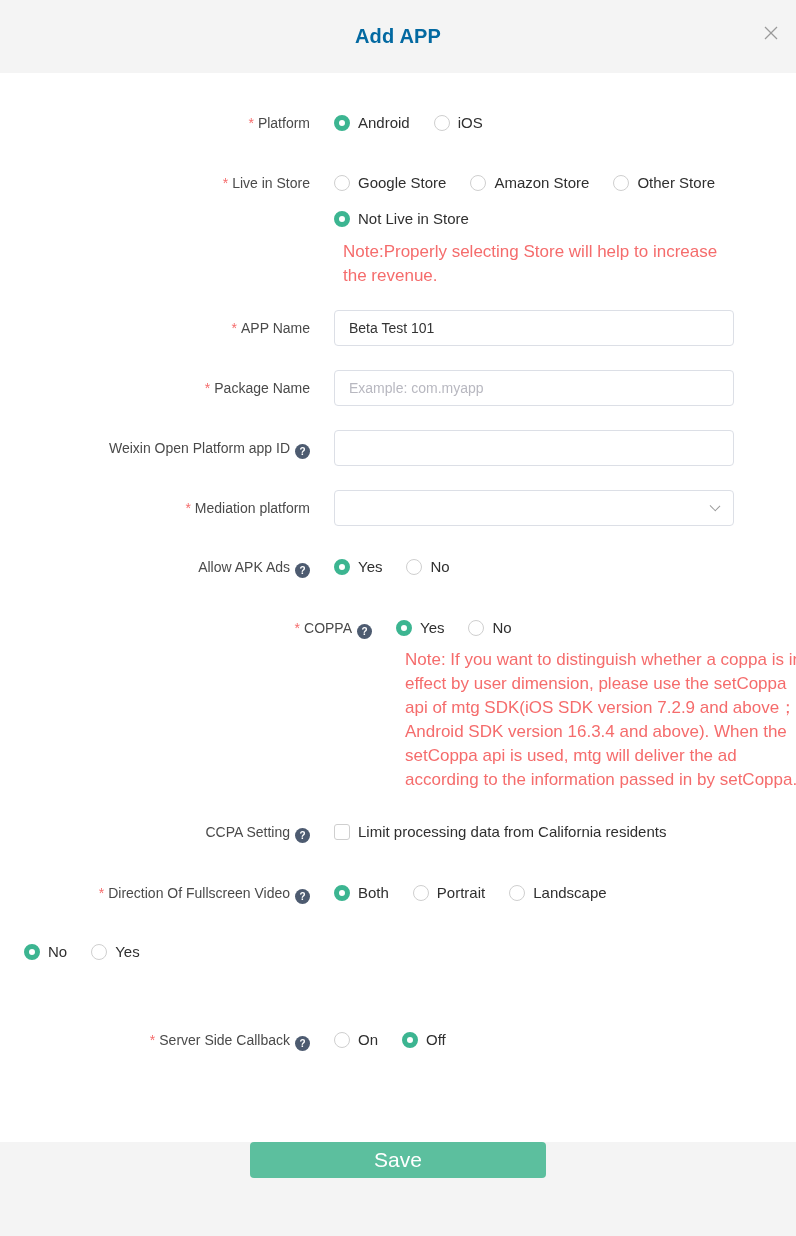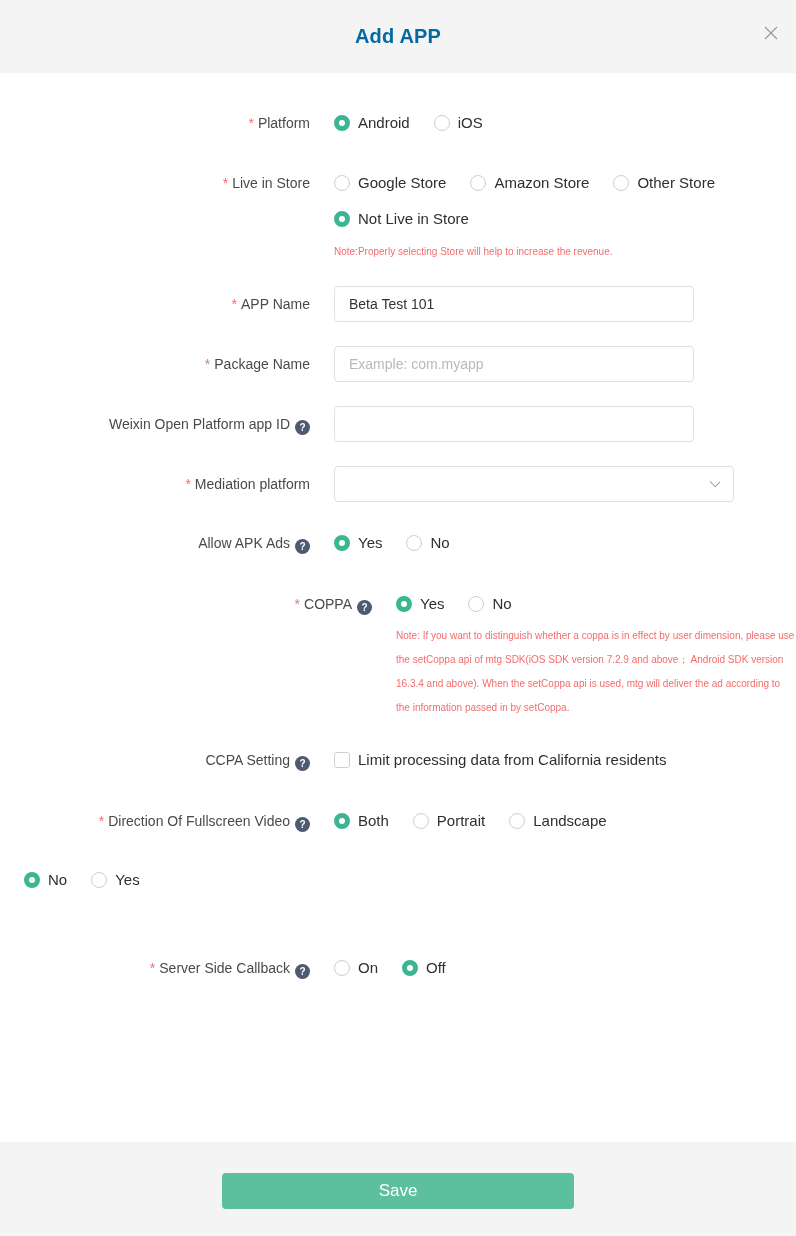--- a/index.html
+++ b/index.html
@@ -115,21 +115,21 @@
     width: 16px;
     height: 16px;
     border: 1px solid #cfcfcf;
     border-radius: 3px;
     background: #ffffff;
     flex-shrink: 0;
   }
 
   
   .text-input {
-    width: 360px;
+    width: 400px;
     height: 36px;
     border: 1px solid #dcdfe6;
     border-radius: 4px;
     padding: 0 14px;
     font-size: 14px;
     color: #333333;
     outline: none;
     font-family: "Liberation Sans", "DejaVu Sans", sans-serif;
     background: #ffffff;
   }
@@ -157,23 +157,24 @@
     height: 8px;
     border-right: 1.5px solid #999999;
     border-bottom: 1.5px solid #999999;
     transform: rotate(45deg) scaleY(0.9);
     transform-origin: center;
     margin-top: -2px;
   }
 
   .note {
     color: #f56c6c;
-    font-size: 10px;
+    font-size: 17px;
     line-height: 24px;
     width: 400px;
+    margin-left: 9px;
   }
 
   
   .row-platform   { margin-bottom: 40px; }
   .row-store      { margin-bottom: 22px; }
   .store-line2    { margin-top: 16px; }
   .store-note     { margin-top: 11px; }
   .row-appname    { margin-bottom: 24px; }
   .row-package    { margin-bottom: 24px; }
   .row-weixin     { margin-bottom: 24px; }
@@ -191,28 +192,27 @@
     position: absolute;
     left: 0;
     bottom: 0;
     width: 100%;
     height: 94px;
     background: #f4f4f4;
     display: flex;
     justify-content: center;
   }
   .save-btn {
-    margin-top: 31px;
-    width: 352px;
+    width: 296px;
     height: 36px;
     background: #5cbf9e;
     border: none;
     border-radius: 4px;
     color: #ffffff;
-    font-size: 17px;
+    font-size: 21px;
     cursor: pointer;
     font-family: "Liberation Sans", "DejaVu Sans", sans-serif;
   }
 </style>
 </head>
 <body>
 
 <div class="dialog">
 
   <div class="dialog-header">

